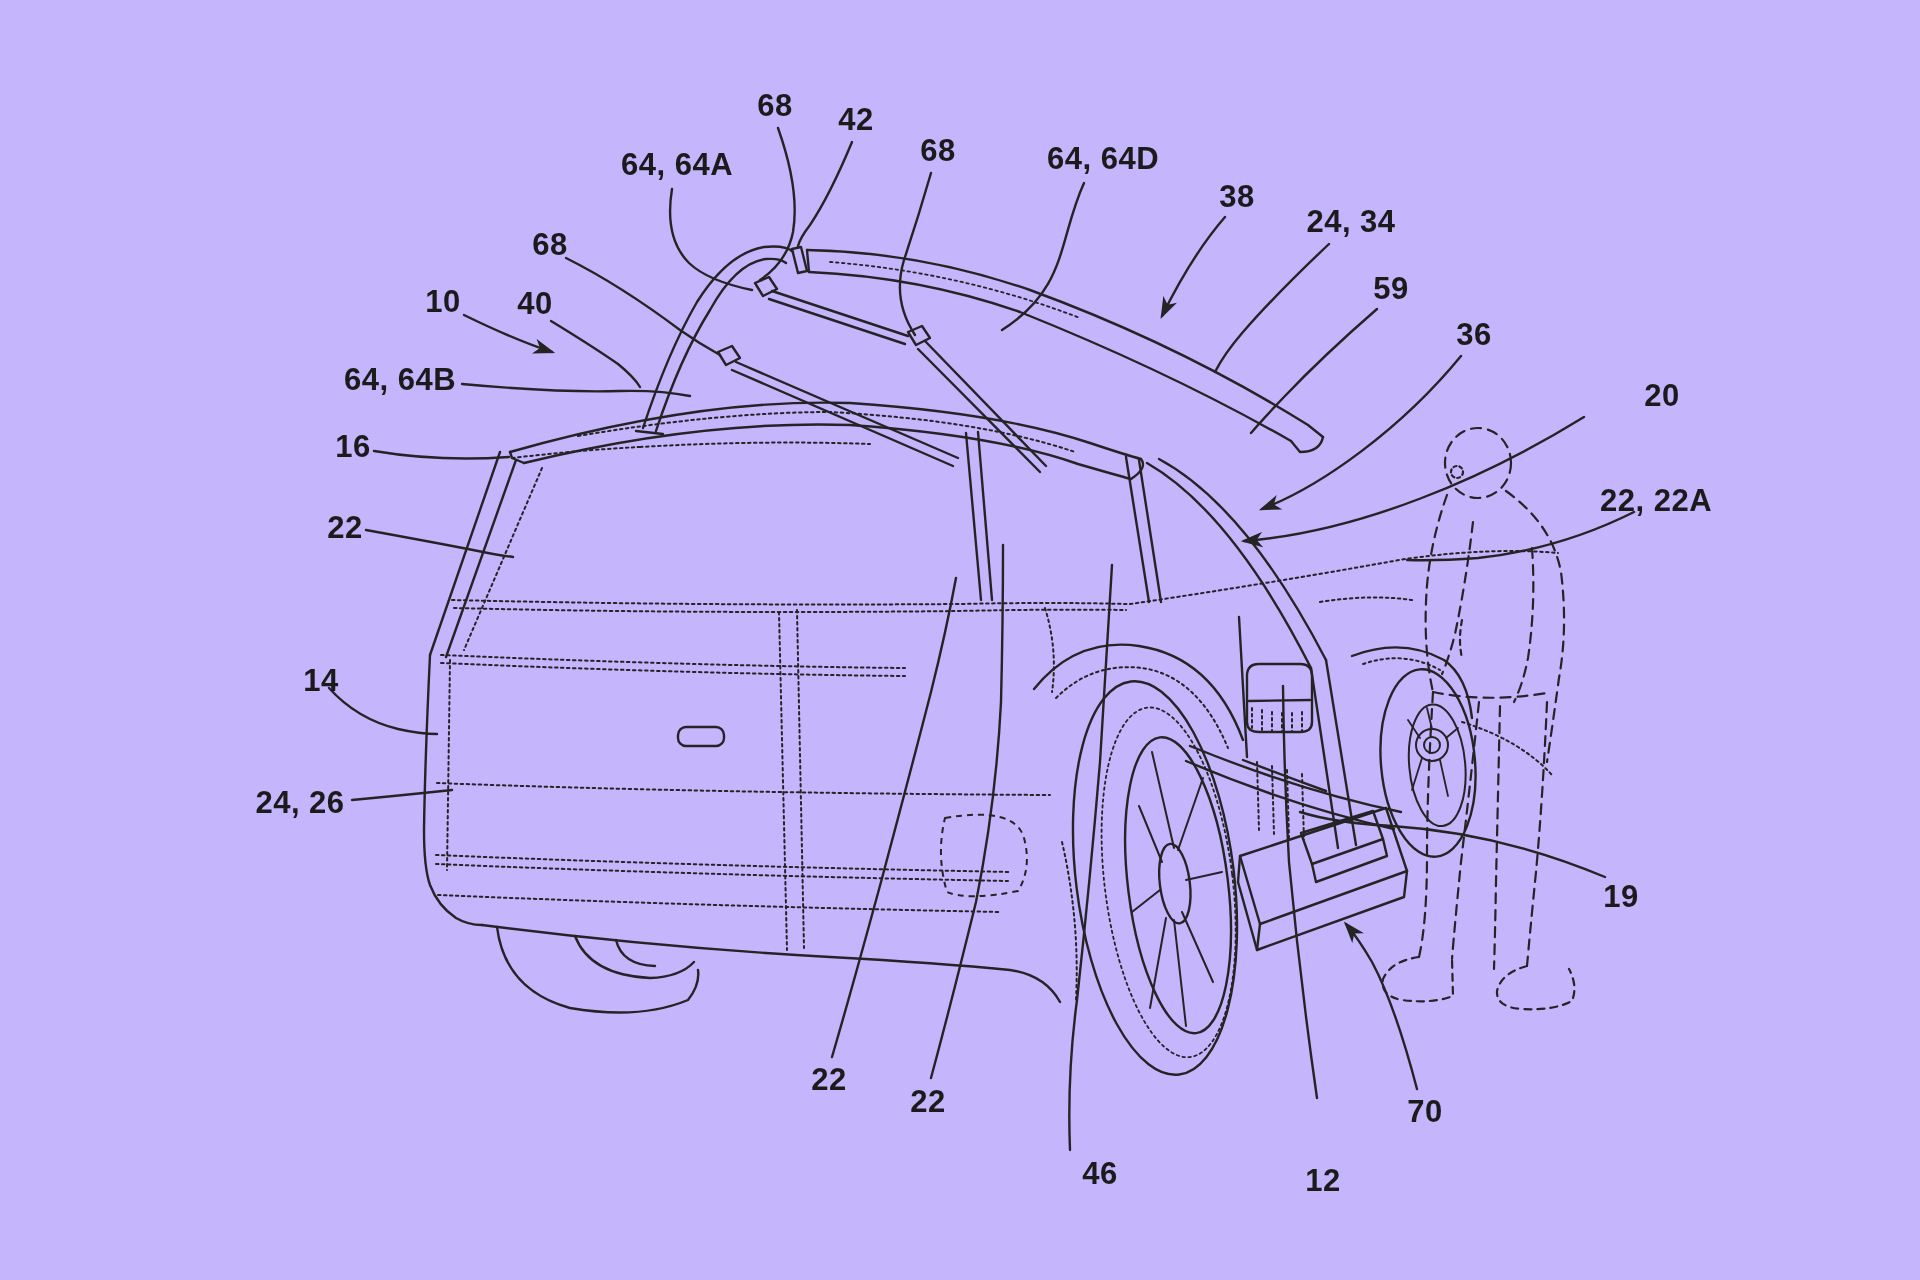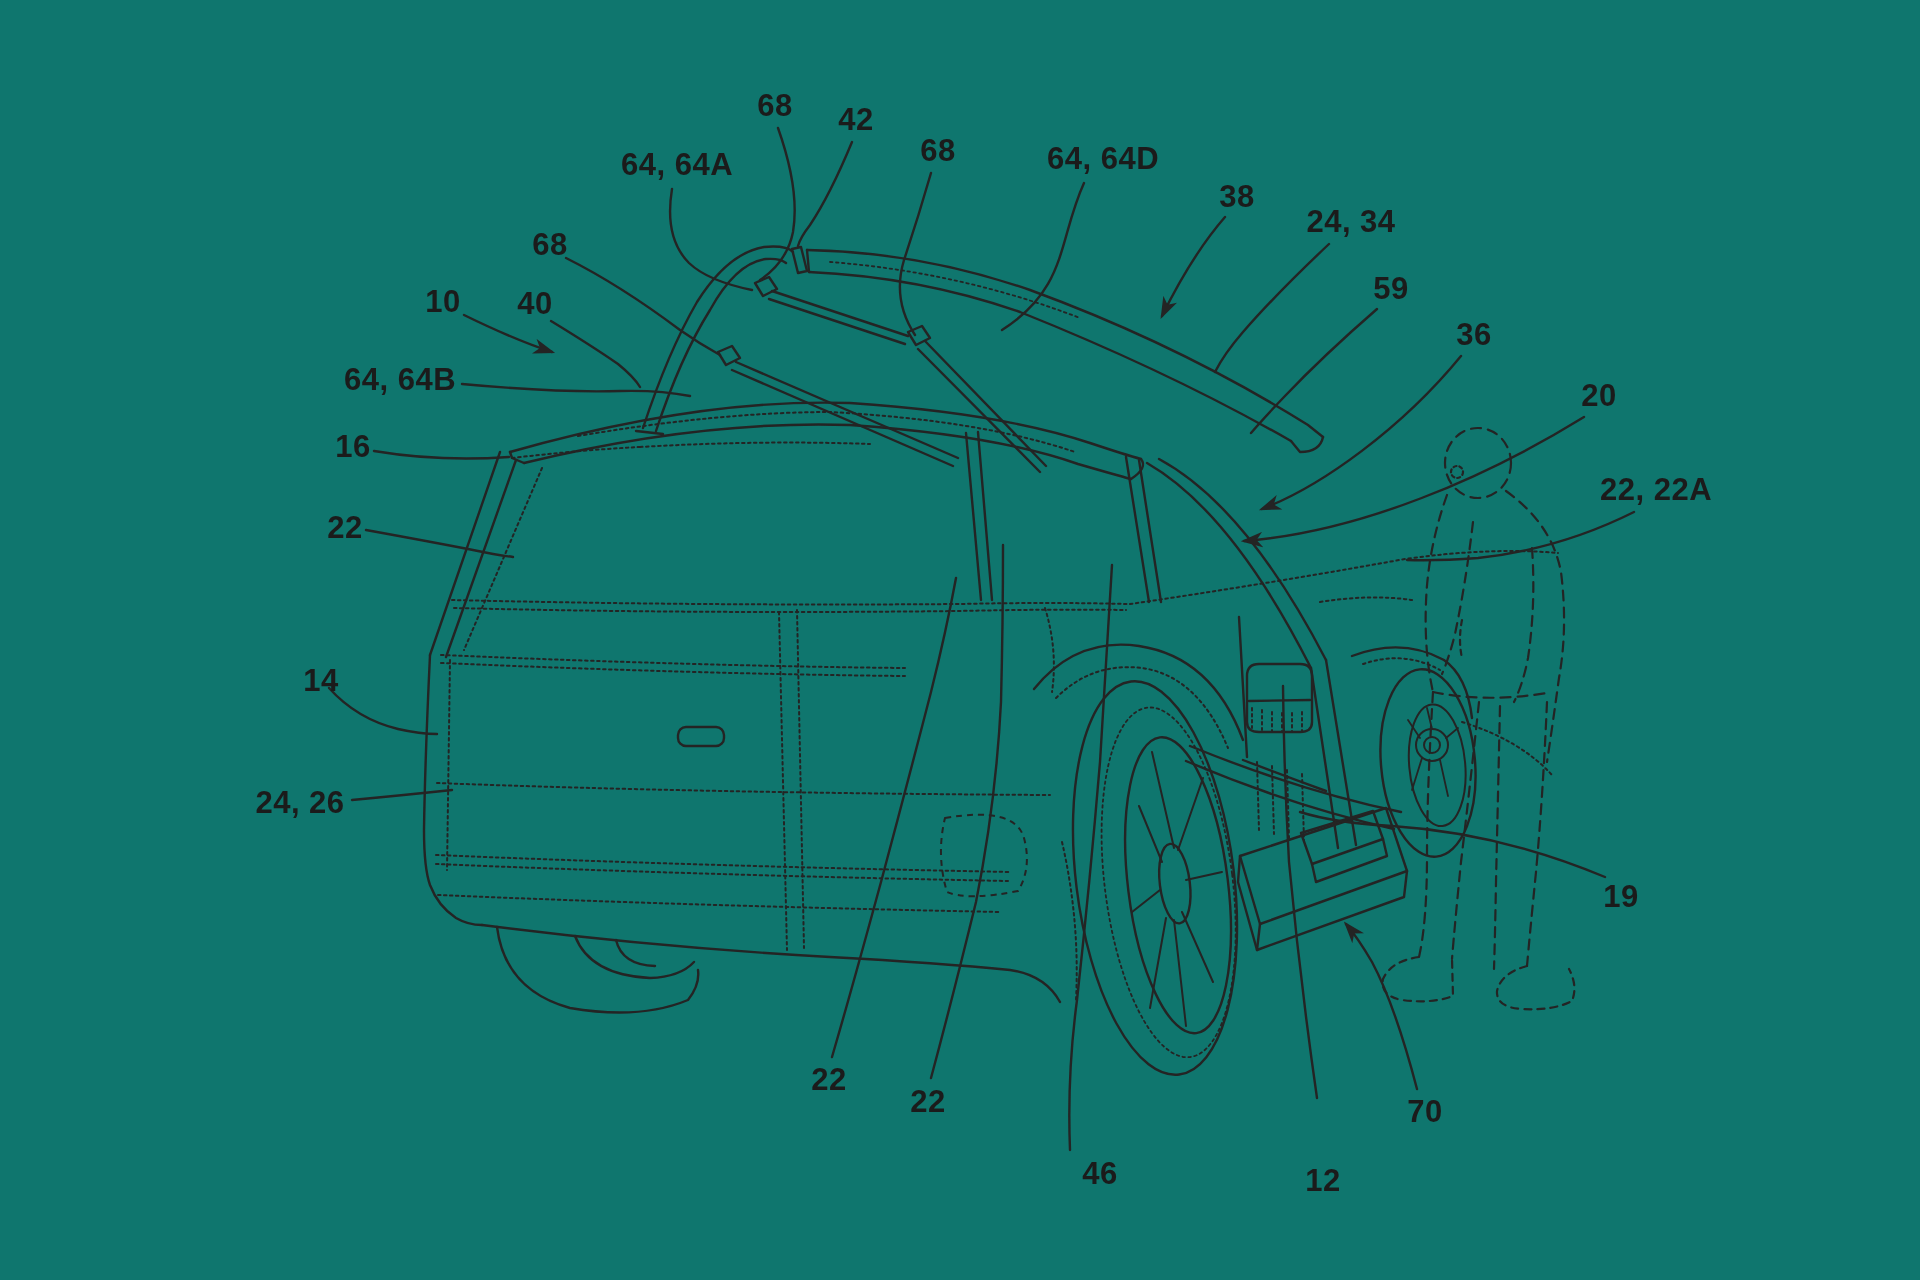--- a/index.html
+++ b/index.html
@@ -1,17 +1,17 @@
 <!DOCTYPE html>
 <html><head>
 <meta charset="utf-8">
 <style>
   html,body{margin:0;padding:0;background:#e9e9e9;}
   .stage{
-    position:relative;width:1920px;height:1280px;background:#0f766e;
+    position:relative;width:1920px;height:1280px;background:#c4b5fd;
     overflow:hidden;font-family:"Liberation Sans",sans-serif;
   }
   .stage svg{position:absolute;left:0;top:0;}
   .lbl{
     position:absolute;transform:translate(-50%,-50%);
     font-weight:700;font-size:31px;line-height:1;color:#1b1b1b;
     letter-spacing:0.5px;white-space:nowrap;user-select:none;
   }
 </style>
 </head>
@@ -205,23 +205,23 @@
   <div class="lbl" style="left:1103px;top:158px">64, 64D</div>
   <div class="lbl" style="left:1237px;top:196px">38</div>
   <div class="lbl" style="left:1351px;top:221px">24, 34</div>
   <div class="lbl" style="left:1391px;top:288px">59</div>
   <div class="lbl" style="left:550px;top:244px">68</div>
   <div class="lbl" style="left:443px;top:301px">10</div>
   <div class="lbl" style="left:535px;top:303px">40</div>
   <div class="lbl" style="left:400px;top:379px">64, 64B</div>
   <div class="lbl" style="left:1474px;top:334px">36</div>
   <div class="lbl" style="left:353px;top:446px">16</div>
-  <div class="lbl" style="left:1599px;top:395px">20</div>
+  <div class="lbl" style="left:1662px;top:395px">20</div>
   <div class="lbl" style="left:345px;top:527px">22</div>
-  <div class="lbl" style="left:1656px;top:489px">22, 22A</div>
+  <div class="lbl" style="left:1656px;top:500px">22, 22A</div>
   <div class="lbl" style="left:321px;top:680px">14</div>
   <div class="lbl" style="left:300px;top:802px">24, 26</div>
   <div class="lbl" style="left:1621px;top:896px">19</div>
   <div class="lbl" style="left:829px;top:1079px">22</div>
   <div class="lbl" style="left:928px;top:1101px">22</div>
   <div class="lbl" style="left:1100px;top:1173px">46</div>
   <div class="lbl" style="left:1323px;top:1180px">12</div>
   <div class="lbl" style="left:1425px;top:1111px">70</div>
 
 </div>

